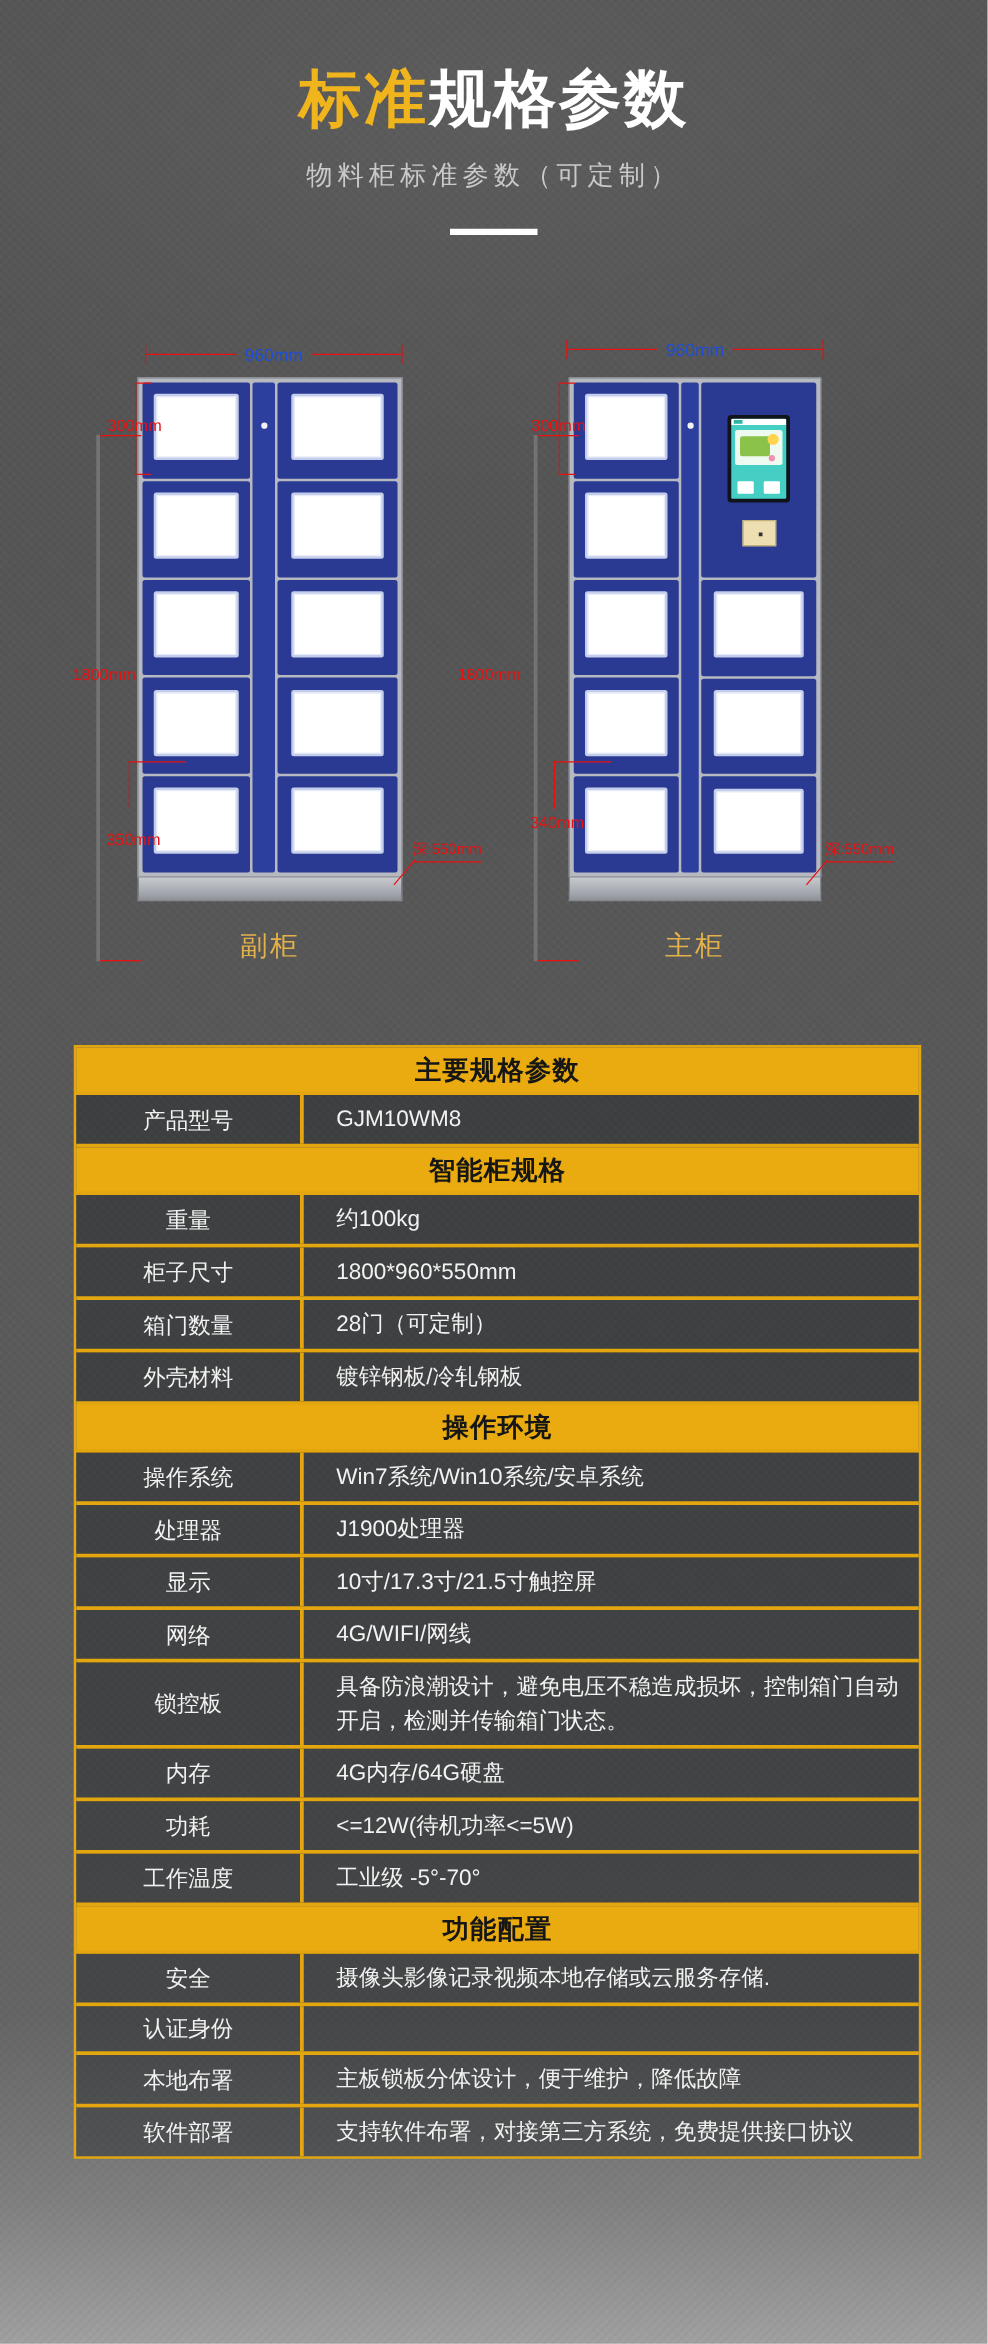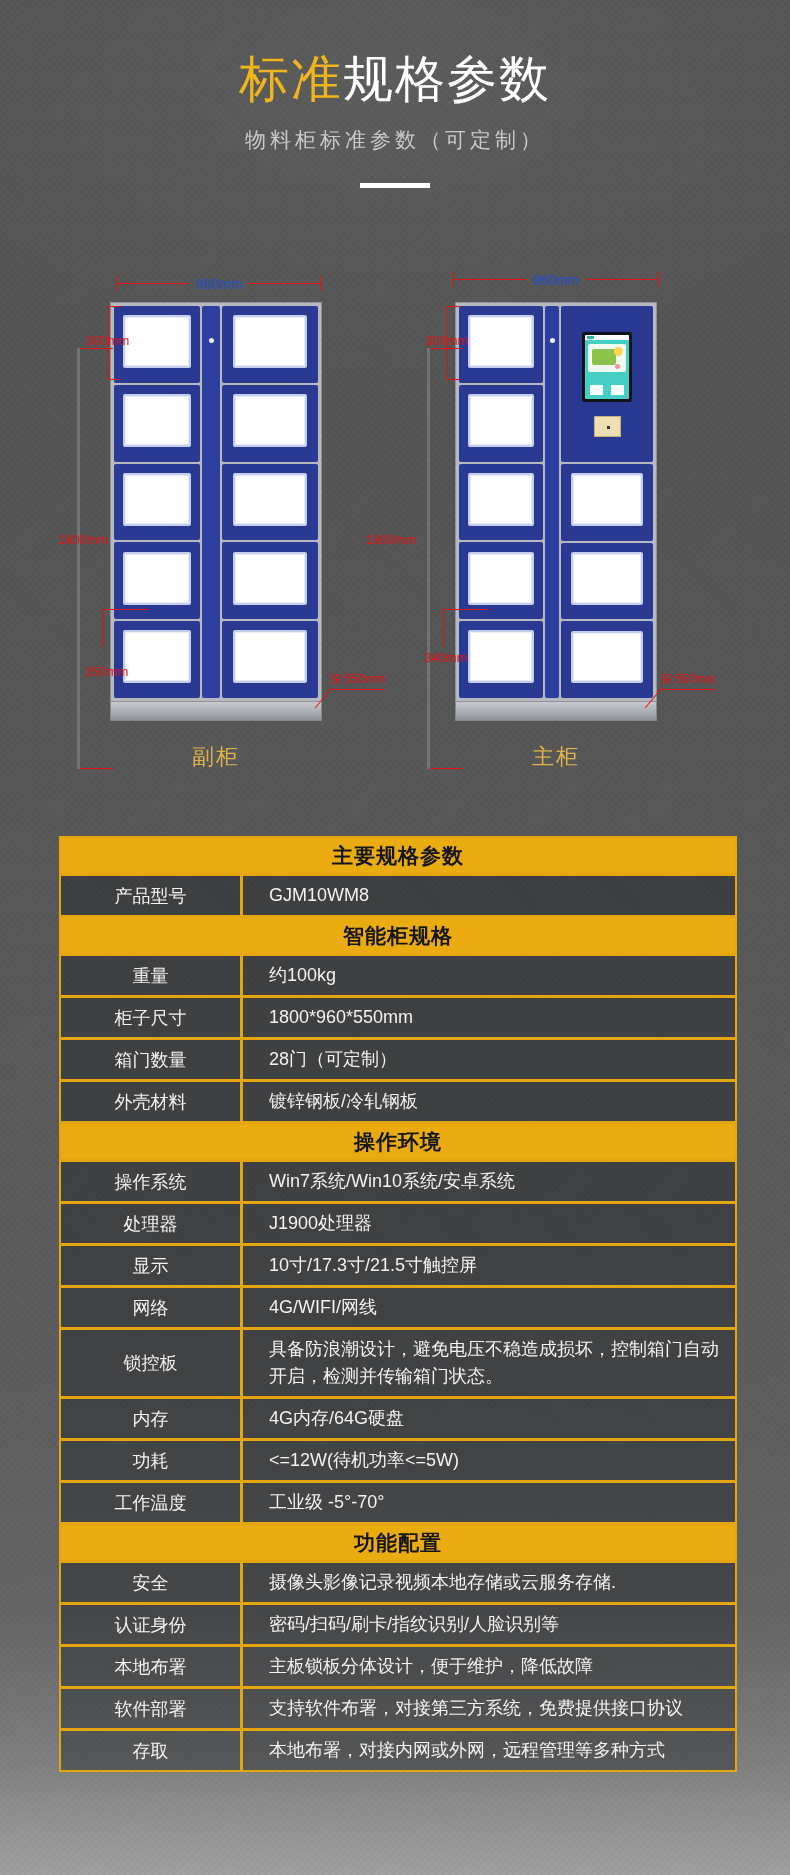--- a/index.html
+++ b/index.html
@@ -12,21 +12,21 @@
   }
   body::before{
     content:"";position:absolute;inset:0;pointer-events:none;
     background:
       repeating-linear-gradient(45deg, rgba(255,255,255,.015) 0 2px, transparent 2px 5px),
       repeating-linear-gradient(-45deg, rgba(0,0,0,.025) 0 2px, transparent 2px 5px);
   }
   .abs{position:absolute;}
 
   
-  .title{left:0;top:46px;width:790px;text-align:center;font-size:50px;font-weight:normal;color:#ffffff;letter-spacing:2px;}
+  .title{left:0;top:46px;width:790px;text-align:center;font-size:50px;font-weight:bold;color:#ffffff;letter-spacing:2px;}
   .title .hl{color:#f0b41c;}
   .subtitle{left:0;top:126px;width:790px;text-align:center;font-size:21px;color:#c9c9c9;letter-spacing:4px;}
   .dash{left:360px;top:183px;width:70px;height:5px;background:#ffffff;}
 
   
   .cab{position:absolute;}
   .cab-body{position:relative;background:#b6b9bf;border:1px solid #8f929a;padding:3px;display:flex;gap:2px;box-sizing:border-box;}
   .cab-col{display:flex;flex-direction:column;gap:2px;}
   .door{position:relative;background:#2a3a92;border-radius:2px;flex:1;}
   .door .win{position:absolute;left:11%;right:11%;top:12%;bottom:19%;background:#ffffff;border:2px solid #c3cdec;border-radius:2px;box-shadow:inset 0 0 0 1px #e9edf9;}
@@ -265,27 +265,22 @@
       <div class="t-label">工作温度</div>
       <div class="t-value">工业级 -5°-70°</div>
     </div>
     <div class="t-head">功能配置</div>
     <div class="t-row">
       <div class="t-label">安全</div>
       <div class="t-value">摄像头影像记录视频本地存储或云服务存储.</div>
     </div>
     <div class="t-row">
       <div class="t-label">认证身份</div>
-      <div class="t-value">密码/扫码/刷卡/指纹识别/人脸识别等</div>
     </div>
     <div class="t-row">
       <div class="t-label">本地布署</div>
       <div class="t-value">主板锁板分体设计，便于维护，降低故障</div>
     </div>
     <div class="t-row">
       <div class="t-label">软件部署</div>
       <div class="t-value">支持软件布署，对接第三方系统，免费提供接口协议</div>
     </div>
-    <div class="t-row">
-      <div class="t-label">存取</div>
-      <div class="t-value">本地布署，对接内网或外网，远程管理等多种方式</div>
-    </div>
   </div>
 
 </body></html>

